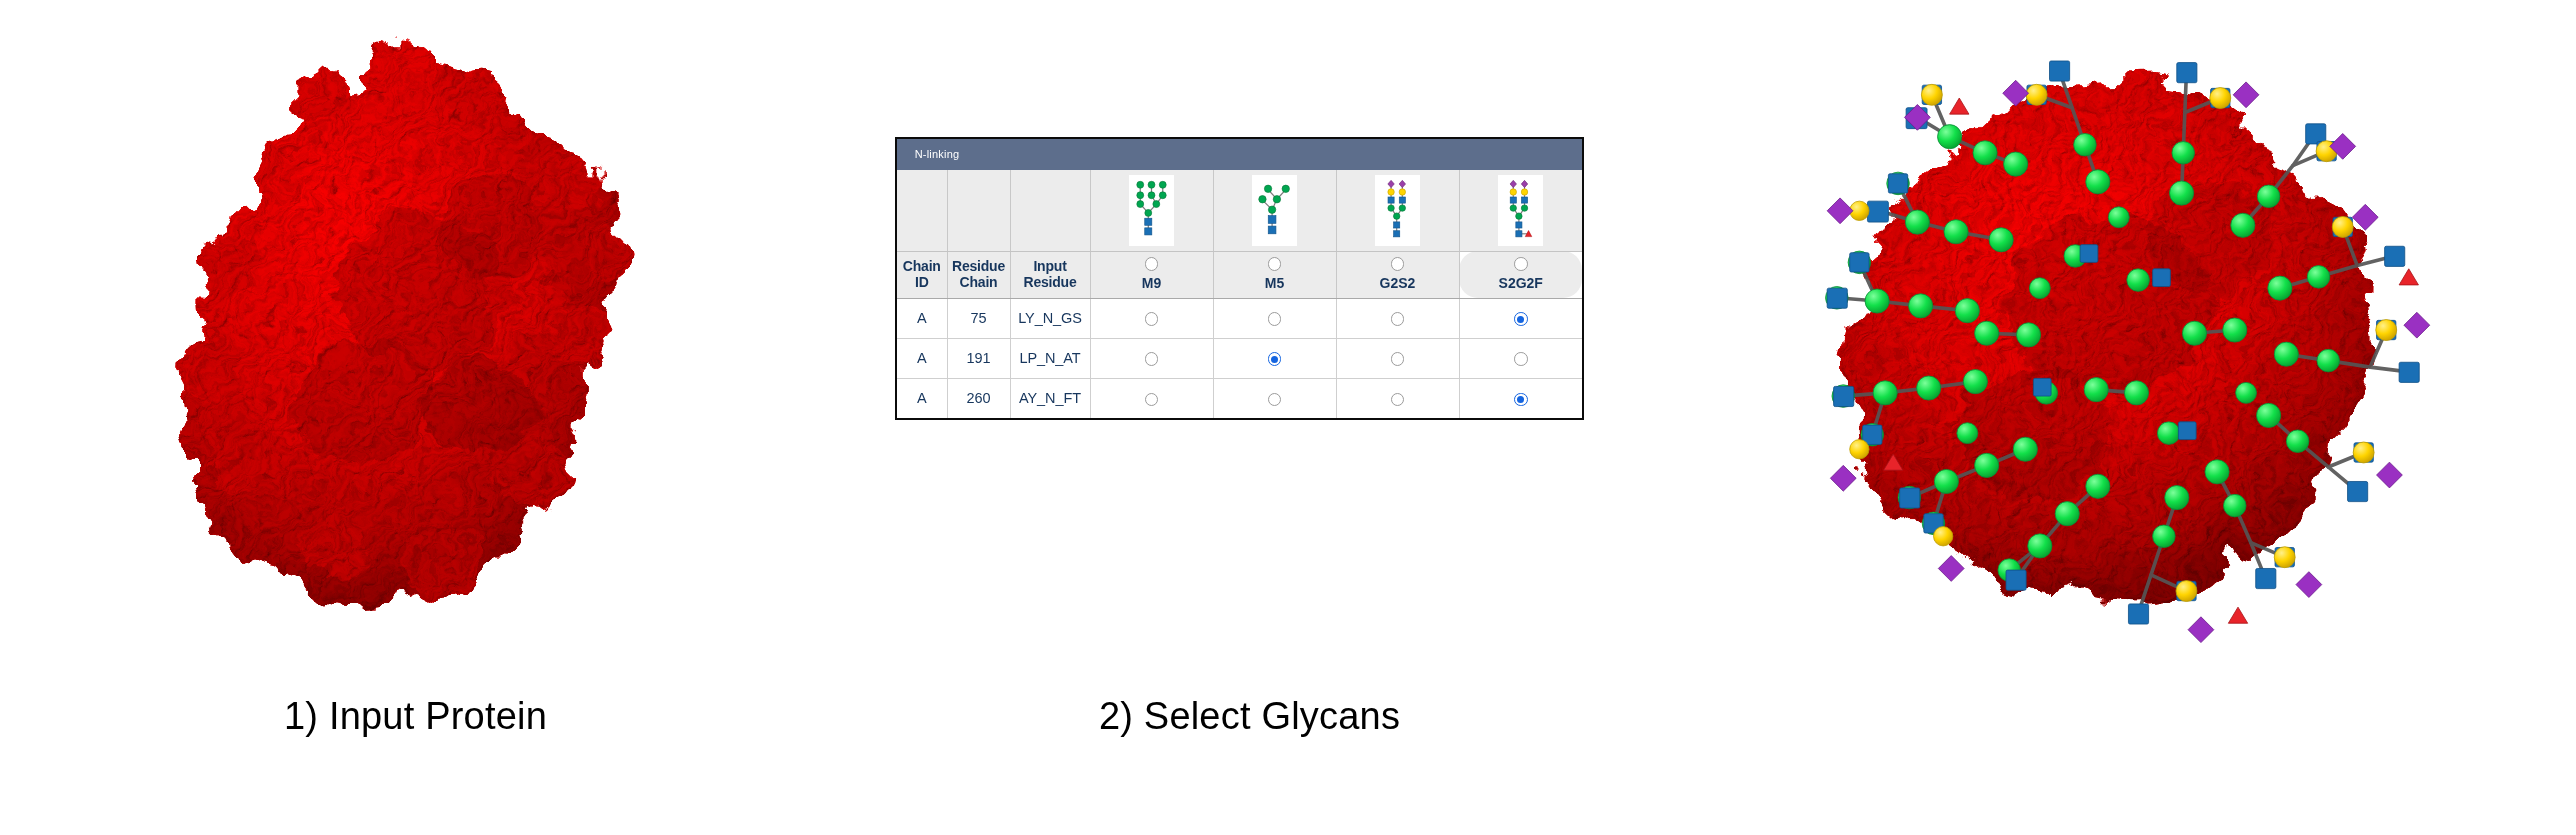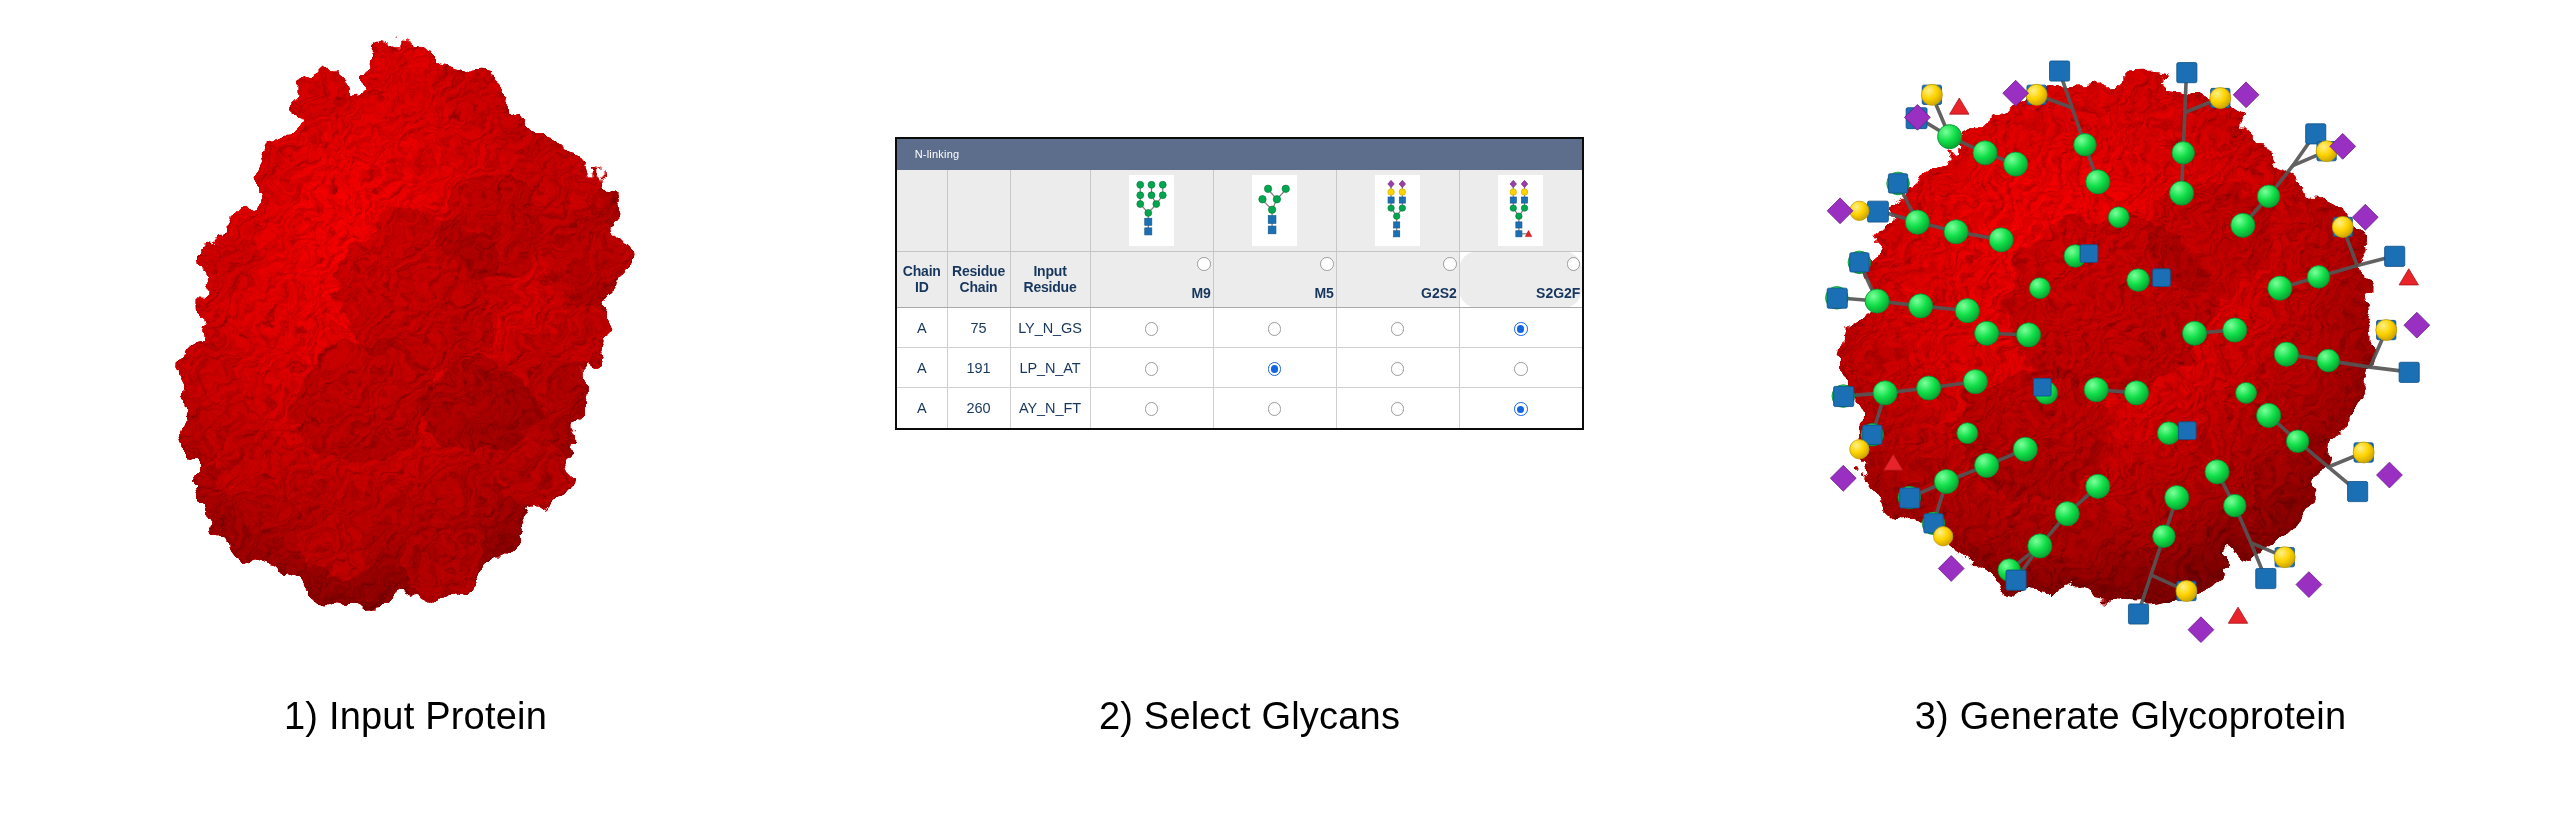--- a/index.html
+++ b/index.html
@@ -126,21 +126,21 @@
     color: #17365d;
     font-weight: bold;
     font-size: 14px;
     line-height: 1.16;
     padding: 5.6px 1.6px 6.4px 1.6px;
     height: 47px;
   }
   tr.head-row td:last-child { border-right: none; border-radius: 19px; }
   tr.head-row td.hdr-text { letter-spacing: -0.2px; }
 
-  .hdr-radio-stack { display: flex; flex-direction: column; align-items: flex-end; gap: 14px; }
+  .hdr-radio-stack { display: flex; flex-direction: column; align-items: center; gap: 4px; }
 
   
   tr.data-row td {
     background: #ffffff;
     border-right: 0.8px solid #cfcfcf;
     border-bottom: 0.8px solid #cfcfcf;
     text-align: center;
     vertical-align: middle;
     color: #17365d;
     font-size: 14.5px;
@@ -706,17 +706,16 @@
 
           <g fill="#e8242a" stroke="#a81216" stroke-width="1">
             <path d="M248,104 L260,124 L236,124 Z"></path>
             <path d="M806,316 L818,336 L794,336 Z"></path>
             <path d="M594,736 L606,756 L582,756 Z"></path>
             <path d="M166,546 L178,566 L154,566 Z"></path>
           </g>
         </svg>
       </div>
     </div>
-    <div class="caption">3) Generate Glycoprotein</div>
   </div>
 
 </div>
 
 
 </body></html>

